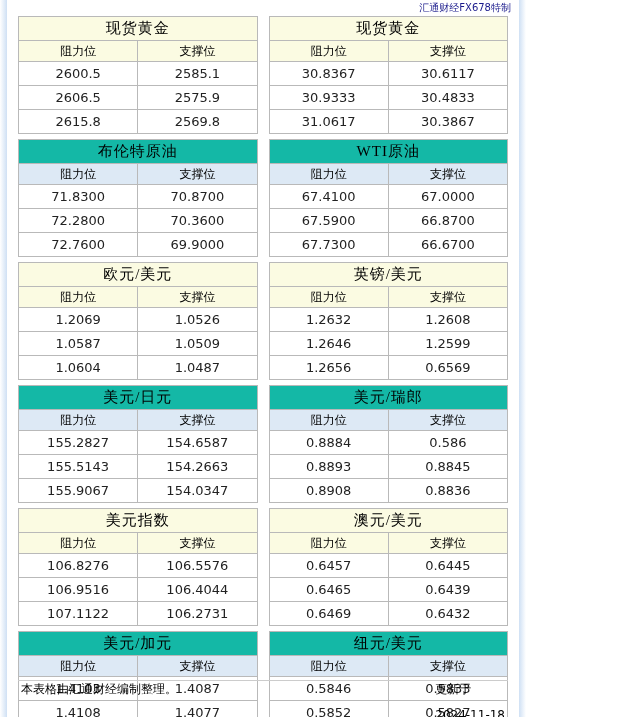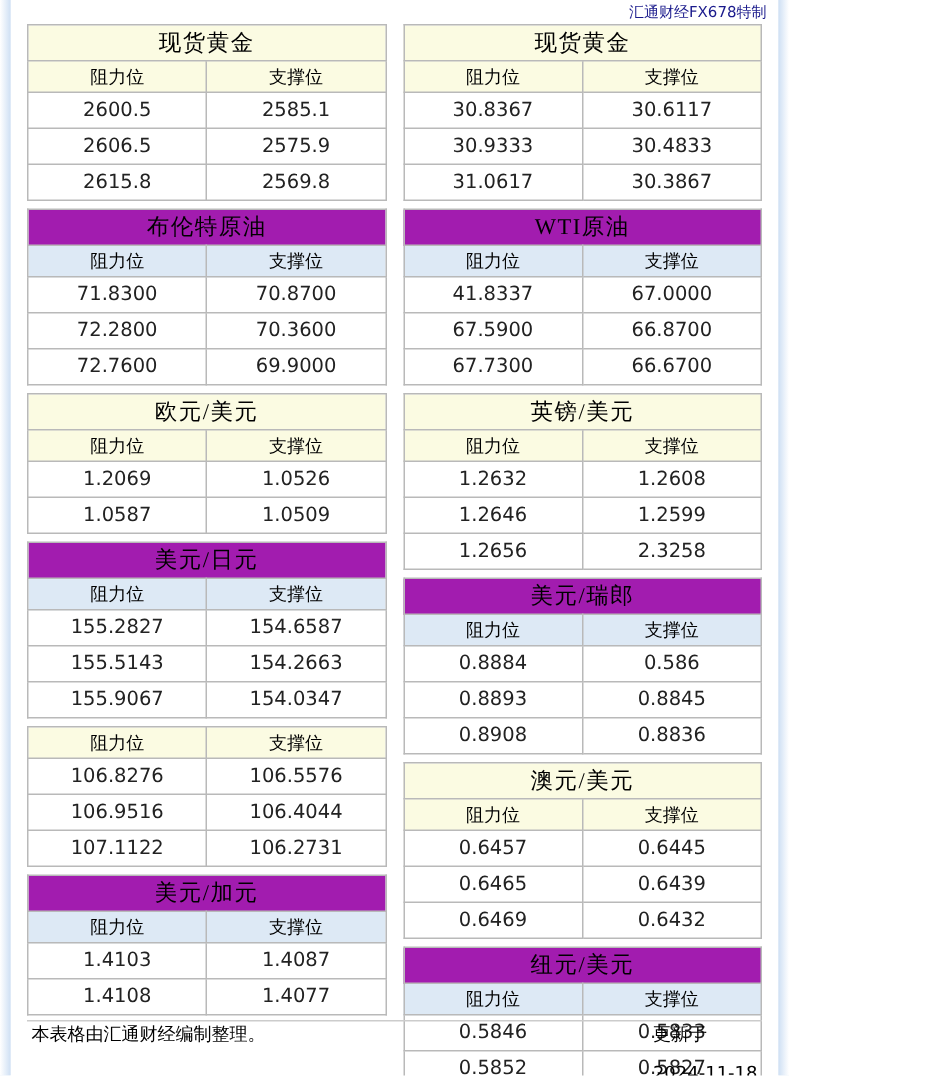--- a/index.html
+++ b/index.html
@@ -74,21 +74,21 @@
   }
   .title-row td {
     height: 23px;
     font-size: 15px;
     font-weight: bold;
     color: #000000;
     letter-spacing: 1px;
     font-family: Liberation Serif, serif;
   }
   .t-yellow td { background: #fbfbe2; }
-  .t-blue td { background: #a21caf; }
+  .t-blue td { background: #14b8a6; }
   .sub-row td {
     height: 20px;
     font-size: 12px;
     color: #000000;
     font-family: "DejaVu Sans", sans-serif;
     margin-top: 20px;
   }
   .s-yellow td { background: #fbfbe2; }
   .s-blue td { background: #dde9f5; }
   .data-row td {
@@ -192,20 +192,24 @@
           <td>支撑位</td>
         </tr>
         <tr class="data-row">
           <td>1.2069</td>
           <td>1.0526</td>
         </tr>
         <tr class="data-row">
           <td>1.0587</td>
           <td>1.0509</td>
         </tr>
+        <tr class="data-row">
+          <td>1.0604</td>
+          <td>1.0487</td>
+        </tr>
       </tbody>
         </table>
 
       <table class="blk">
         <tbody>
             <tr class="title-row t-blue">
           <td colspan="2">美元/日元</td>
         </tr>
         <tr class="sub-row s-blue">
           <td>阻力位</td>
@@ -221,20 +225,23 @@
         </tr>
         <tr class="data-row">
           <td>155.9067</td>
           <td>154.0347</td>
         </tr>
       </tbody>
         </table>
 
       <table class="blk">
         <tbody>
+            <tr class="title-row t-yellow">
+          <td colspan="2">美元指数</td>
+        </tr>
         <tr class="sub-row s-yellow">
           <td>阻力位</td>
           <td>支撑位</td>
         </tr>
         <tr class="data-row">
           <td>106.8276</td>
           <td>106.5576</td>
         </tr>
         <tr class="data-row">
           <td>106.9516</td>
@@ -299,21 +306,21 @@
       <table class="blk">
         <tbody>
             <tr class="title-row t-blue">
           <td colspan="2">WTI原油</td>
         </tr>
         <tr class="sub-row s-blue">
           <td>阻力位</td>
           <td>支撑位</td>
         </tr>
         <tr class="data-row">
-          <td>41.8337</td>
+          <td>67.4100</td>
           <td>67.0000</td>
         </tr>
         <tr class="data-row">
           <td>67.5900</td>
           <td>66.8700</td>
         </tr>
         <tr class="data-row">
           <td>67.7300</td>
           <td>66.6700</td>
         </tr>
@@ -332,21 +339,21 @@
         <tr class="data-row">
           <td>1.2632</td>
           <td>1.2608</td>
         </tr>
         <tr class="data-row">
           <td>1.2646</td>
           <td>1.2599</td>
         </tr>
         <tr class="data-row">
           <td>1.2656</td>
-          <td>2.3258</td>
+          <td>0.6569</td>
         </tr>
       </tbody>
         </table>
 
       <table class="blk">
         <tbody>
             <tr class="title-row t-blue">
           <td colspan="2">美元/瑞郎</td>
         </tr>
         <tr class="sub-row s-blue">

